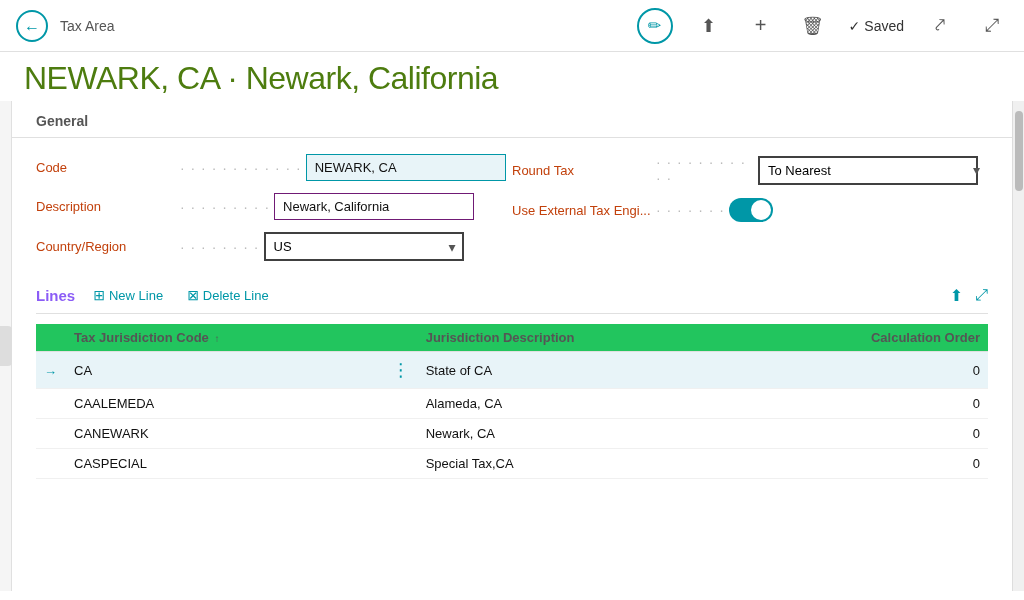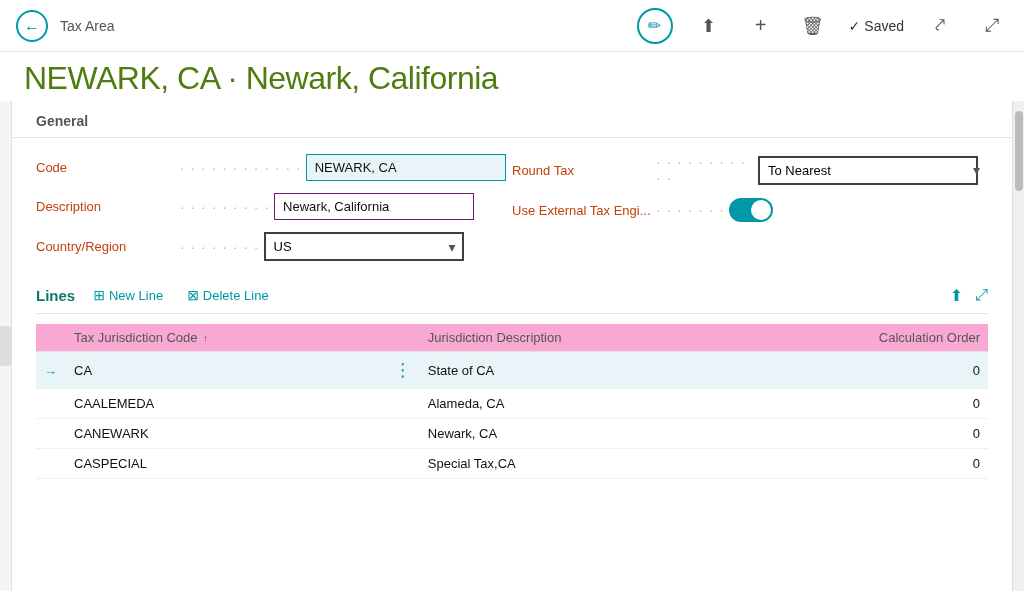--- a/index.html
+++ b/index.html
@@ -208,21 +208,21 @@
       display: flex;
       align-items: center;
       gap: 12px;
       margin-bottom: 10px;
       border-bottom: 1px solid #e0e0e0;
       padding-bottom: 8px;
     }
     .lines-title {
       font-size: 15px;
       font-weight: 600;
-      color: #0f766e;
+      color: #8b5cf6;
     }
     .lines-action-btn {
       display: flex;
       align-items: center;
       gap: 4px;
       color: #0097a7;
       font-size: 13px;
       cursor: pointer;
       padding: 2px 6px;
     }
@@ -242,23 +242,23 @@
     
     .data-table {
       width: 100%;
       border-collapse: collapse;
       font-size: 13px;
     }
     .data-table th {
       text-align: left;
       padding: 6px 8px;
       color: #555;
-      font-weight: 400;
+      font-weight: 700;
       border-bottom: 1px solid #e0e0e0;
-      background: #f9a8d4;
+      background: #22c55e;
     }
     .data-table th.right { text-align: right; }
     .data-table td {
       padding: 7px 8px;
       border-bottom: 1px solid #f0f0f0;
       color: #111;
     }
     .data-table td.right { text-align: right; }
     .row-arrow { color: #0097a7; }
     .row-selected td {

